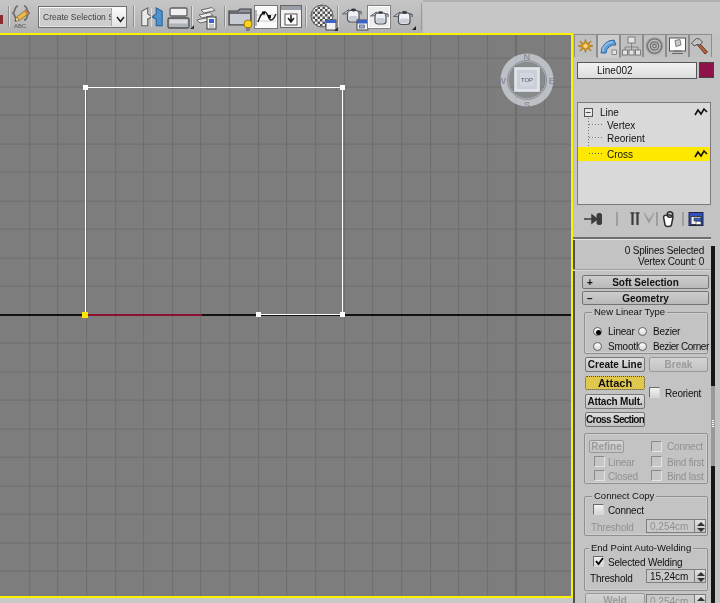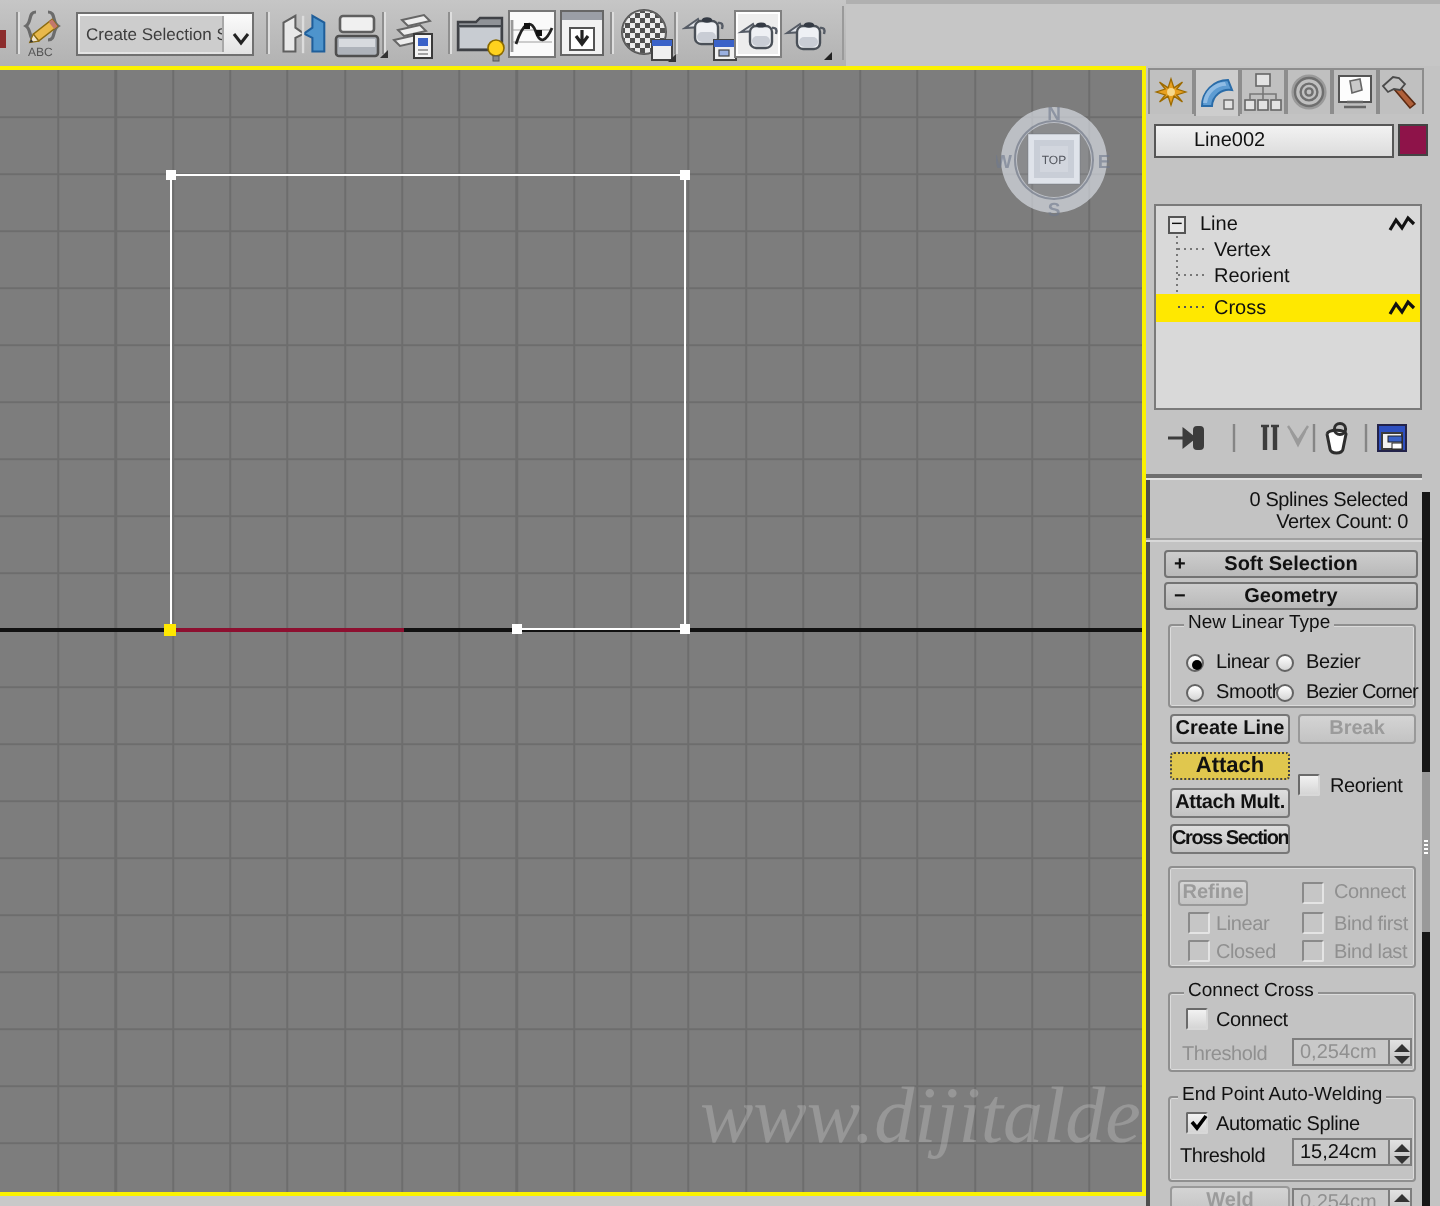--- a/index.html
+++ b/index.html
@@ -198,21 +198,20 @@
     <text x="29" y="9" text-anchor="middle" font-size="9.5" font-weight="bold" fill="rgba(110,120,140,0.6)" font-family="Liberation Sans">N</text>
     <text x="54" y="33" text-anchor="middle" font-size="9.5" font-weight="bold" fill="rgba(110,120,140,0.6)" font-family="Liberation Sans">E</text>
     <text x="29" y="57" text-anchor="middle" font-size="9.5" font-weight="bold" fill="rgba(110,120,140,0.6)" font-family="Liberation Sans">S</text>
     <text x="3.5" y="33" text-anchor="middle" font-size="9.5" font-weight="bold" fill="rgba(110,120,140,0.6)" font-family="Liberation Sans">W</text>
     <rect x="16" y="16" width="26" height="25" fill="#dfe3ea" stroke="rgba(110,115,125,0.3)" stroke-width="0.7"></rect>
     <rect x="19" y="19" width="20" height="19" fill="#c9ced7"></rect>
     <rect x="22" y="22" width="14" height="13" fill="#d2d6de"></rect>
     <text x="29" y="31" text-anchor="middle" font-size="6" fill="#53565e" font-family="Liberation Sans">TOP</text>
   </svg>
 
-  <div id="wmark" style="position:absolute;left:350px;top:499px;width:260px;font-family:'Liberation Serif',serif;font-style:italic;font-size:40px;color:rgba(255,255,255,0.2);white-space:nowrap">www.dijitalde</div>
 </div>
 <div id="ybtop"></div>
 <div id="ybbot"></div>
 <div id="ybright"></div>
 <div id="bottomstrip"></div>
 <div id="panel">
   <div class="abs" style="left:0;top:206px;width:2px;height:364px;background:#4e4e4e"></div>
 
   <div class="tab" style="left:1px"></div>
   <div class="tab" style="left:24px;background:#cdcdcd;height:24px"></div>
@@ -341,37 +340,37 @@
   <div class="cbd" style="left:21px;top:423px"></div>
   <div class="lbld" style="left:35px;top:424px">Linear</div>
   <div class="cbd" style="left:78px;top:423px"></div>
   <div class="lbld" style="left:94px;top:424px">Bind first</div>
   <div class="cbd" style="left:21px;top:437px"></div>
   <div class="lbld" style="left:35px;top:438px">Closed</div>
   <div class="cbd" style="left:78px;top:437px"></div>
   <div class="lbld" style="left:94px;top:438px">Bind last</div>
 
   <div class="grp" style="left:11px;top:463px;width:124px;height:40px"></div>
-  <div class="leg" style="left:19px;top:457px">Connect Cross</div>
+  <div class="leg" style="left:19px;top:457px">Connect Copy</div>
   <div class="cb" style="left:20px;top:471px"></div>
   <div class="lbl" style="left:35px;top:472px">Connect</div>
   <div class="lbld" style="left:18px;top:489px">Threshold</div>
   <div class="spinf" style="left:73px;top:486px;color:#909090">0,254cm</div>
   <div class="spinb" style="left:121px;top:486px">
       <span class="arr" style="top:2px;border-left:4px solid transparent;border-right:4px solid transparent;border-bottom:4px solid #333"></span>
       <span class="arr" style="top:8px;border-left:4px solid transparent;border-right:4px solid transparent;border-top:4px solid #333"></span>
     </div>
 
   <div class="grp" style="left:11px;top:515px;width:124px;height:43px"></div>
   <div class="leg" style="left:16px;top:509px">End Point Auto-Welding</div>
   <div class="cb" style="left:20px;top:523px"></div>
   <svg class="abs" style="left:21px;top:523px" width="11" height="11">
       <path d="M2 5 L4.5 8 L9 2" fill="none" stroke="#000" stroke-width="1.8"></path>
     </svg>
-  <div class="lbl" style="left:35px;top:524px">Automatic Spline</div>
+  <div class="lbl" style="left:35px;top:524px">Selected Welding</div>
   <div class="lbl" style="left:17px;top:540px">Threshold</div>
   <div class="spinf" style="left:73px;top:536px;color:#111">15,24cm</div>
   <div class="spinb" style="left:121px;top:536px">
       <span class="arr" style="top:2px;border-left:4px solid transparent;border-right:4px solid transparent;border-bottom:4px solid #333"></span>
       <span class="arr" style="top:8px;border-left:4px solid transparent;border-right:4px solid transparent;border-top:4px solid #333"></span>
     </div>
   <div class="btnd" style="left:12px;top:560px;width:60px;height:15px">Weld</div>
   <div class="spinf" style="left:73px;top:561px;color:#909090">0,254cm</div>
   <div class="spinb" style="left:121px;top:561px">
       <span class="arr" style="top:2px;border-left:4px solid transparent;border-right:4px solid transparent;border-bottom:4px solid #333"></span>

